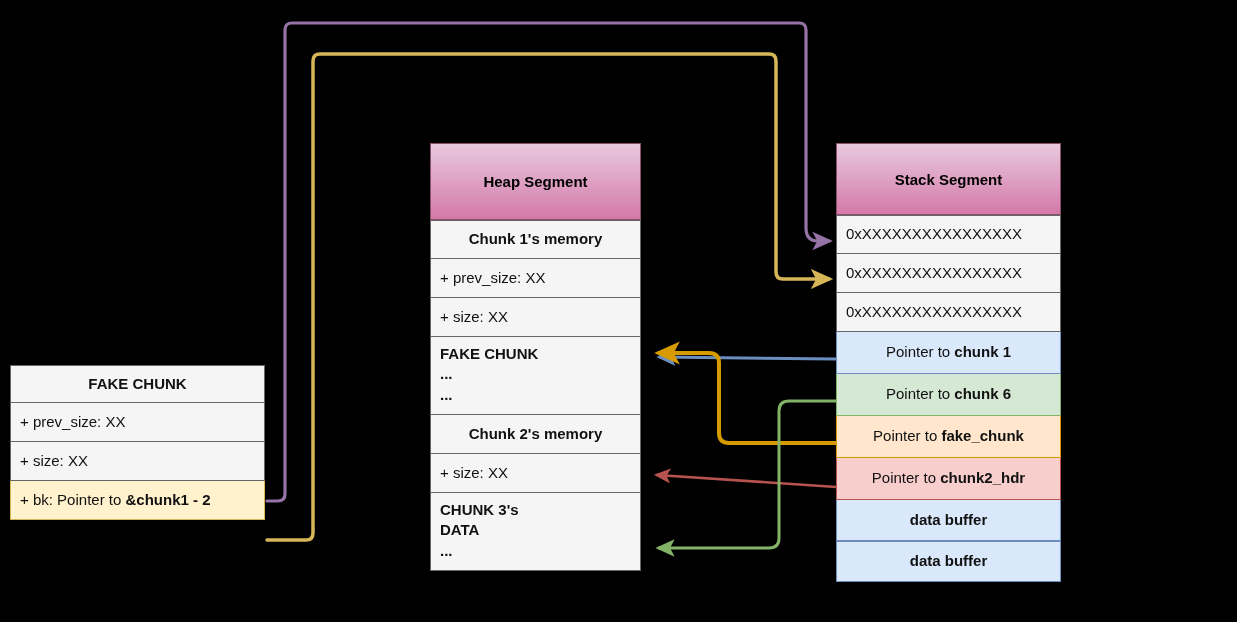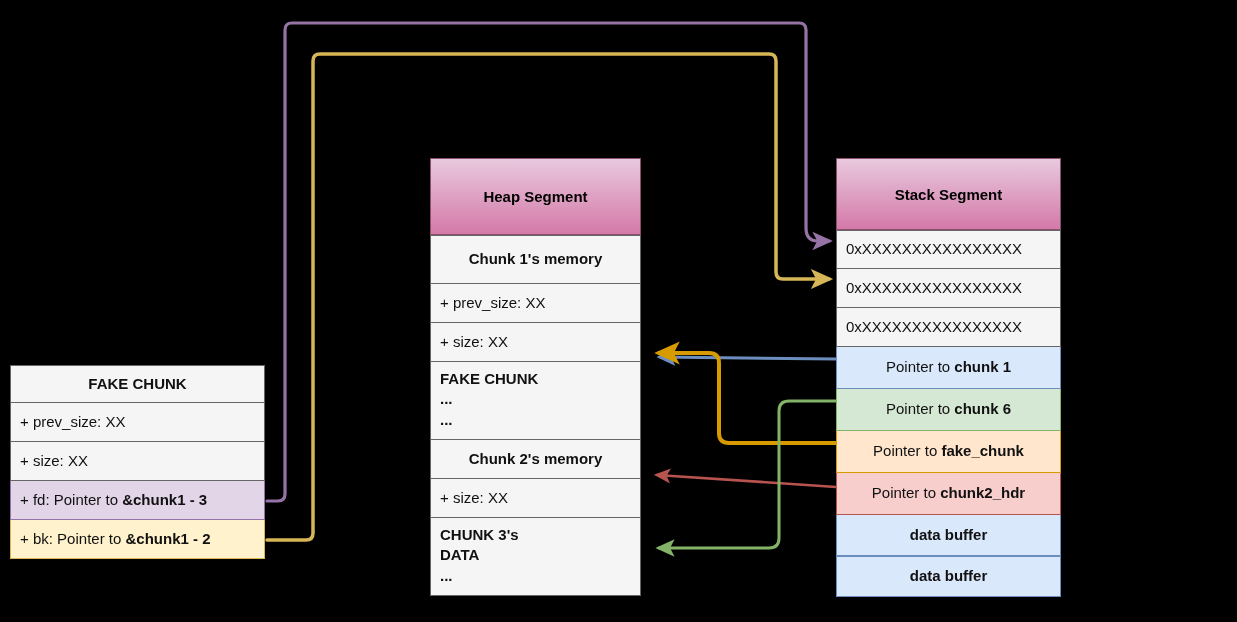--- a/index.html
+++ b/index.html
@@ -34,21 +34,20 @@
     box-sizing: border-box;
     width: 100%;
     text-align: center;
     font-weight: bold;
     font-size: 15px;
     color: #000;
     border: 1px solid #8a4f6d;
     display: flex;
     align-items: center;
     justify-content: center;
-    margin-top: 15px;
   }
   .row {
     box-sizing: border-box;
     width: 100%;
     border: 1px solid #666666;
     border-top: none;
     background: #f5f5f5;
     color: #111;
     font-size: 15px;
     display: flex;
@@ -111,27 +110,26 @@
 
     <path d="M 836,487 L 657,475" fill="none" stroke="#b85450" stroke-width="2.6" stroke-linecap="round" marker-end="url(#ah-red)"></path>
 
     <path d="M 836,401 L 789,401 Q 779,401 779,411 L 779,538 Q 779,548 769,548 L 659,548" fill="none" stroke="#82b366" stroke-width="3" stroke-linecap="round" marker-end="url(#ah-green)"></path>
   </svg>
 
   <div class="box" id="fakechunk-box" style="left:10px; top:365px; width:255px;">
     <div class="row first center" style="height:38px; border-color:#666666;">FAKE CHUNK</div>
     <div class="row" style="height:39px;">+ prev_size: XX</div>
     <div class="row" style="height:39px;">+ size: XX</div>
-    <div class="row purple" style="height:39px;"><span>+ fd: Pointer to </span><b>&amp;chunk1 - 3</b></div>
     <div class="row yellow" style="height:39px;"><span>+ bk: Pointer to </span><b>&amp;chunk1 - 2</b></div>
   </div>
 
   <div class="box" id="heap-box" style="left:430px; top:143px; width:211px;">
     <div class="hdr" style="height:77px; background:linear-gradient(to bottom,#e8c9de 0%,#d479a8 100%);">Heap Segment</div>
-    <div class="row first center" style="height:49px;">Chunk 1's memory</div>
+    <div class="row first center" style="height:39px;">Chunk 1's memory</div>
     <div class="row" style="height:39px;">+ prev_size: XX</div>
     <div class="row" style="height:39px;">+ size: XX</div>
     <div class="row topalign" style="height:78px; font-weight:bold;">FAKE CHUNK
 ...
 ...</div>
     <div class="row center" style="height:39px;">Chunk 2's memory</div>
     <div class="row" style="height:39px;">+ size: XX</div>
     <div class="row topalign" style="height:78px; font-weight:bold;">CHUNK 3's
 DATA
 ...</div>

